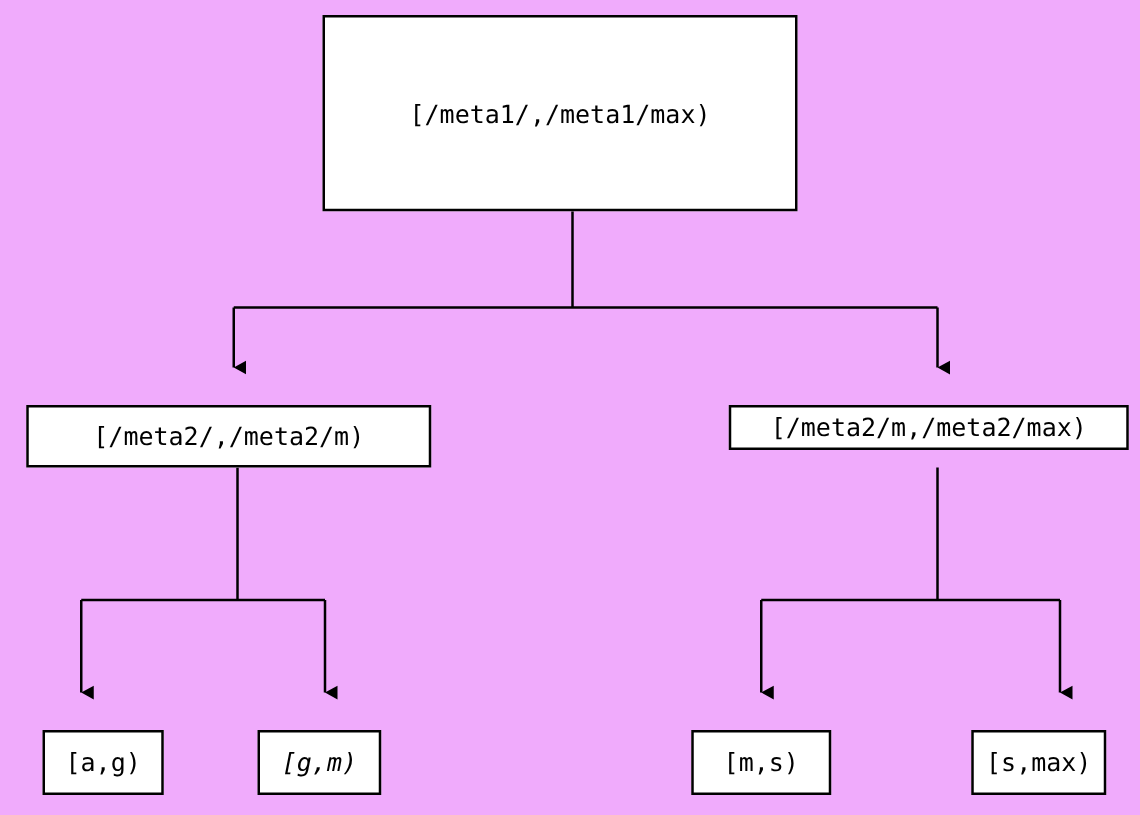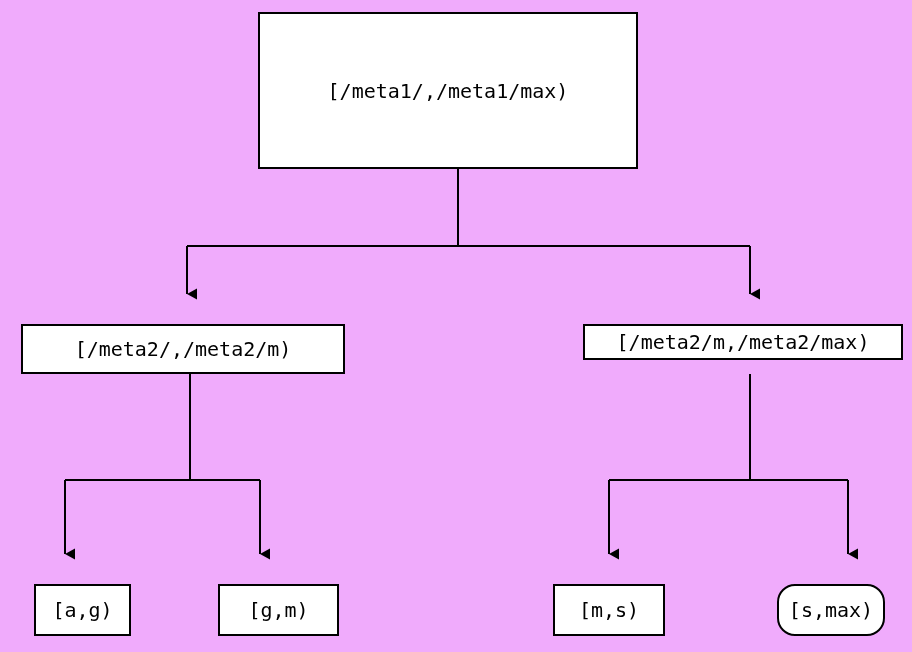--- a/index.html
+++ b/index.html
@@ -68,37 +68,37 @@
 
   
   #node-leaf-ag {
     left: 10px;
     top: 584px;
     width: 97px;
     height: 52px;
     margin-left: 24px;
   }
   #node-leaf-gm {
-    left: 218px;
+    left: 206px;
     top: 584px;
-    width: 121px;
+    width: 99px;
     height: 52px;
+    font-style: italic;
   }
   #node-leaf-ms {
     left: 553px;
     top: 584px;
     width: 112px;
     height: 52px;
   }
   #node-leaf-smax {
     left: 777px;
     top: 584px;
     width: 108px;
     height: 52px;
-    border-radius: 18px;
   }
   #node-leaf-ag .node-label,
   #node-leaf-gm .node-label,
   #node-leaf-ms .node-label,
   #node-leaf-smax .node-label { font-size: 20px; }
 </style>
 </head>
 <body>
 
 <div id="canvas">

